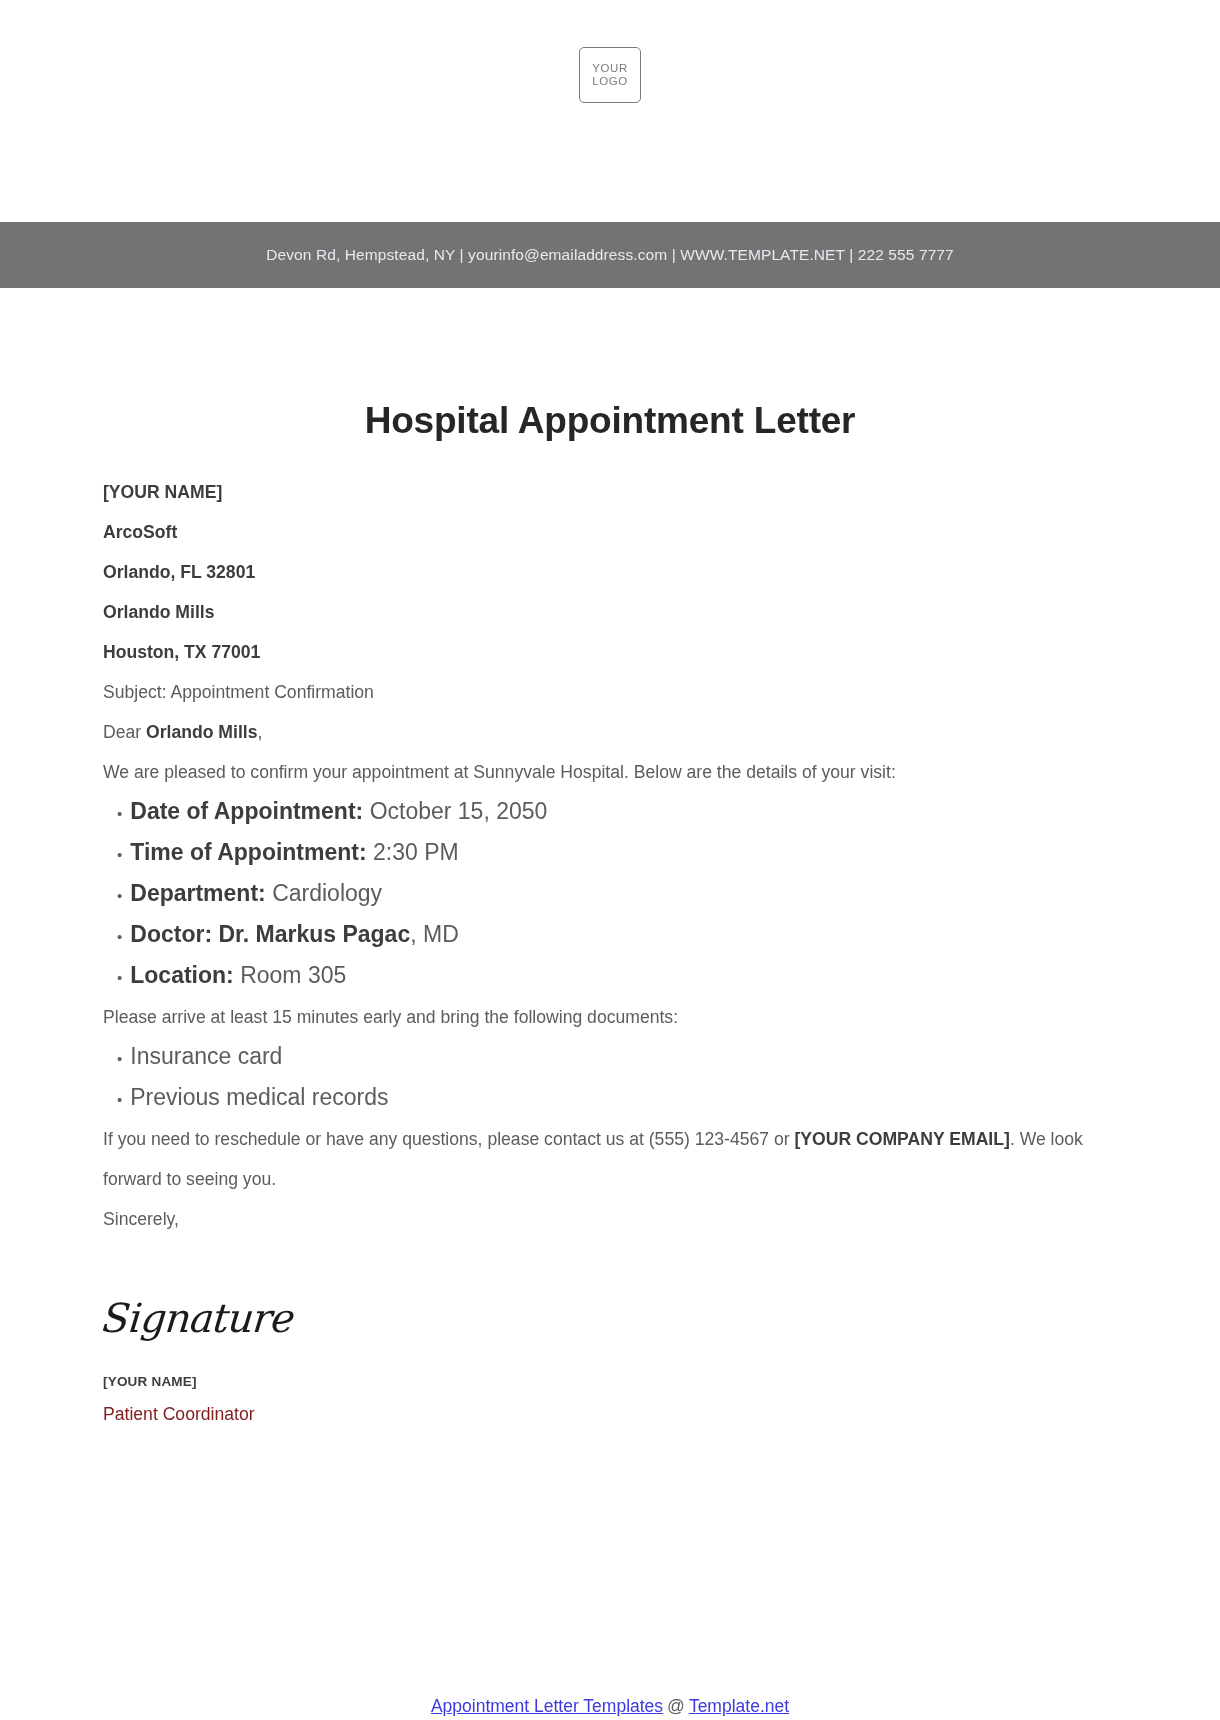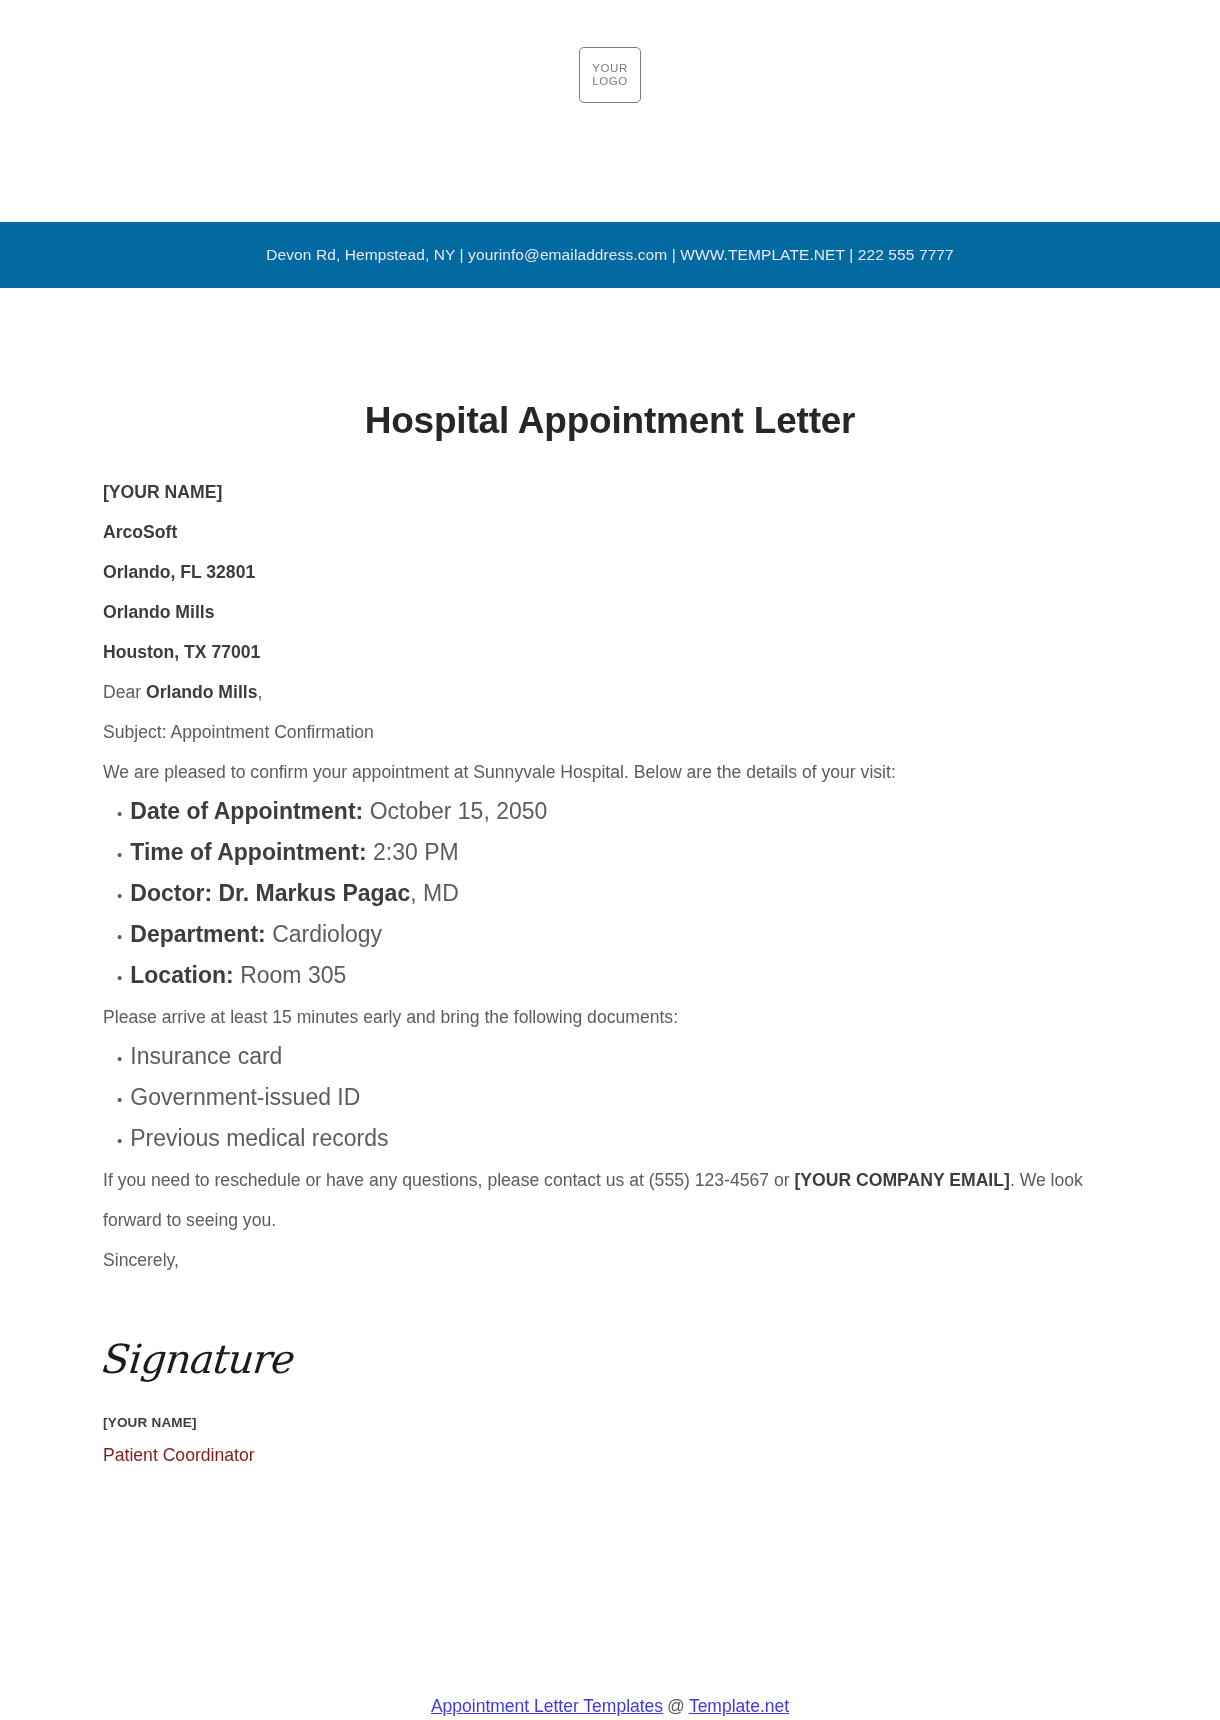--- a/index.html
+++ b/index.html
@@ -54,21 +54,21 @@
     font-family: "Liberation Sans", sans-serif;
   }
 
   
   .contact-bar {
     position: absolute;
     top: 222px;
     left: 0;
     width: 1220px;
     height: 66px;
-    background: #0369a1;
+    background: #737373;
     display: flex;
     align-items: center;
     justify-content: center;
   }
   .contact-text {
     color: #e9e9f2;
     font-size: 15.5px;
     letter-spacing: 0.1px;
     white-space: nowrap;
     font-family: "Liberation Sans", sans-serif;
@@ -201,36 +201,35 @@
     <div class="title">Hospital Appointment Letter</div>
 
     <div class="content">
 
       <div class="line bold">[YOUR NAME]</div>
       <div class="line bold">ArcoSoft</div>
       <div class="line bold">Orlando, FL 32801</div>
       <div class="line bold">Orlando Mills</div>
       <div class="line bold">Houston, TX 77001</div>
 
+      <div class="line">Subject: Appointment Confirmation</div>
+
       <div class="line"><span>Dear </span><span class="b">Orlando Mills</span><span>,</span></div>
-
-      <div class="line">Subject: Appointment Confirmation</div>
 
       <div class="para">We are pleased to confirm your appointment at Sunnyvale Hospital. Below are the details of your visit:</div>
 
       <div class="bullet"><span class="b">Date of Appointment:</span> <span>October 15, 2050</span></div>
       <div class="bullet"><span class="b">Time of Appointment:</span> <span>2:30 PM</span></div>
+      <div class="bullet"><span class="b">Department:</span> <span>Cardiology</span></div>
       <div class="bullet"><span class="b">Doctor: Dr. Markus Pagac</span><span>, MD</span></div>
-      <div class="bullet"><span class="b">Department:</span> <span>Cardiology</span></div>
       <div class="bullet"><span class="b">Location:</span> <span>Room 305</span></div>
 
       <div class="para">Please arrive at least 15 minutes early and bring the following documents:</div>
 
       <div class="bullet">Insurance card</div>
-      <div class="bullet">Government-issued ID</div>
       <div class="bullet">Previous medical records</div>
 
       <div class="para"><span>If you need to reschedule or have any questions, please contact us at (555) 123-4567 or </span><span class="b">[YOUR COMPANY EMAIL]</span><span>. We look forward to seeing you.</span></div>
 
       <div class="line">Sincerely,</div>
 
       <div class="signature">Signature</div>
 
       <div class="sig-name">[YOUR NAME]</div>
       <div class="sig-role">Patient Coordinator</div>

